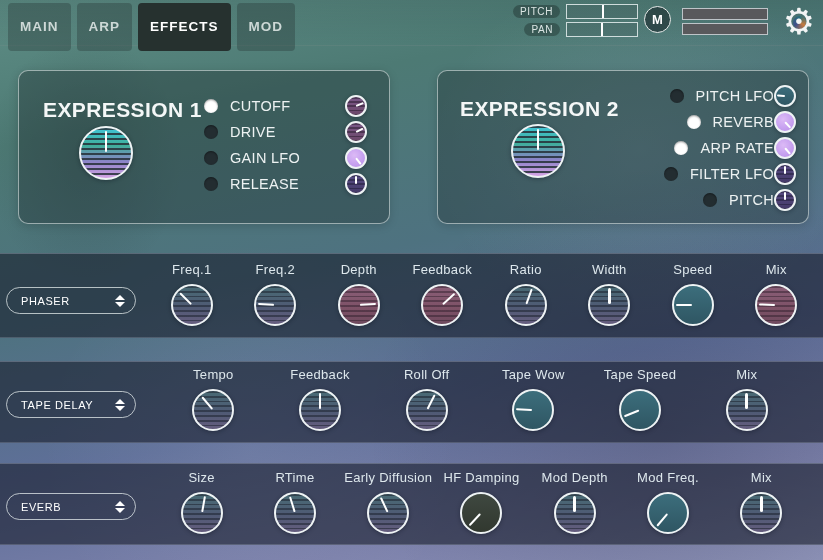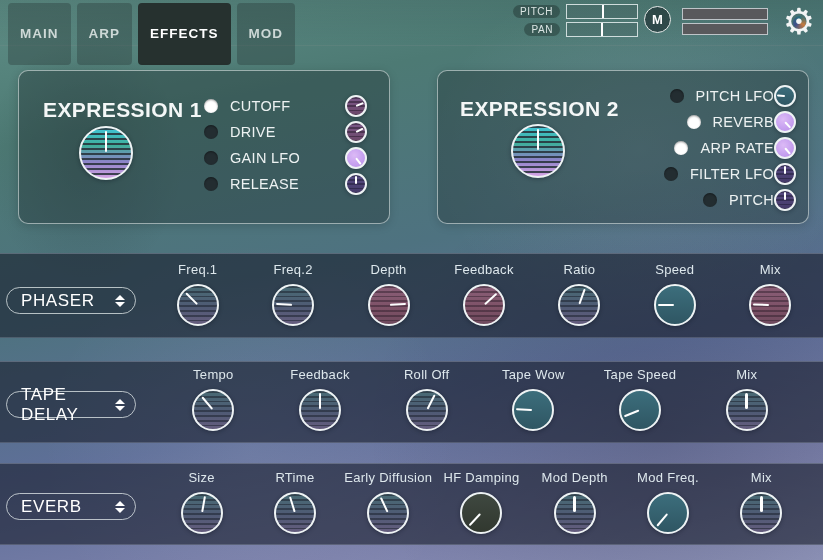--- a/index.html
+++ b/index.html
@@ -11,21 +11,21 @@
       radial-gradient(300px 260px at 640px 150px, rgba(230,240,245,0.10), transparent 70%),
       radial-gradient(420px 380px at 660px 430px, rgba(20,25,45,0.18), transparent 70%),
       radial-gradient(300px 300px at 250px 450px, rgba(235,240,250,0.08), transparent 70%),
       linear-gradient(168deg,#5e8d85 0%,#4d7a74 20%,#4e7280 45%,#5f6f99 66%,#7b80aa 85%,#9095ba 100%);
   }
   
   .topbar{position:absolute;left:0;top:0;width:100%;height:45px;
     background:linear-gradient(180deg,rgba(18,38,36,0.12),rgba(18,38,36,0));
     border-bottom:1px solid rgba(255,255,255,0.10);}
   .tabs{position:absolute;left:8px;top:3px;display:flex;gap:6px;}
-  .tab{height:30px;line-height:30px;padding:16px 12px;border-radius:4px;
+  .tab{height:30px;line-height:30px;padding:9px 12px;border-radius:4px;
     font-size:13.5px;letter-spacing:1px;font-weight:600;color:#cdd8d6;
     background:rgba(38,52,52,0.35);cursor:default;}
   .tab.active{background:#26312f;color:#ffffff;}
   .preset{position:absolute;left:240px;top:6px;width:252px;height:28px;
     border:1px solid rgba(240,248,248,0.8);border-radius:2px;
     background:rgba(60,85,82,0.18);}
   .preset-text{position:absolute;left:0;right:46px;top:0;height:28px;line-height:28px;
     text-align:center;font-size:12.5px;color:#f2f6f5;letter-spacing:0.4px;}
   .chev{position:absolute;top:1px;height:26px;line-height:25px;font-size:19px;color:#e4ecec;width:12px;text-align:center;}
   .chev.prev{right:26px;} .chev.next{right:9px;}
@@ -93,21 +93,21 @@
   .t-knob .ptr::before{width:2px;height:46%;top:4%;margin-left:-1px;}
   
   .fxrow{position:absolute;left:0;width:823px;background:rgba(22,27,42,0.58);
     border-top:1px solid rgba(195,205,225,0.30);border-bottom:1px solid rgba(195,205,225,0.22);
     box-sizing:border-box;}
   #fx-0{top:253px;height:85px;} #fx-1{top:361px;height:82px;} #fx-2{top:463px;height:82px;}
   .fx-select{position:absolute;left:6px;width:130px;height:27px;border-radius:14px;
     border:1.3px solid rgba(235,242,242,0.72);display:flex;align-items:center;
     padding:0 10px 0 14px;box-sizing:border-box;}
   #fx-0 .fx-select{top:33px;} #fx-1 .fx-select{top:29px;} #fx-2 .fx-select{top:29px;}
-  .fx-select .lbl{flex:1;font-size:17px;color:#ffffff;letter-spacing:0.6px;}
+  .fx-select .lbl{flex:1;font-size:11px;color:#ffffff;letter-spacing:0.6px;}
   .sort-icon{display:flex;flex-direction:column;gap:2px;}
   .sort-icon i{display:block;width:0;height:0;border-left:5px solid transparent;border-right:5px solid transparent;}
   .sort-icon .up{border-bottom:5px solid #fff;}
   .sort-icon .dn{border-top:5px solid #fff;}
   .params{position:absolute;display:flex;align-items:flex-end;}
   #fx-0 .params{left:150px;top:8px;width:668px;}
   #fx-1 .params{left:160px;top:5px;width:640px;}
   #fx-2 .params{left:155px;top:6px;width:653px;}
   .param{flex:1;display:flex;flex-direction:column;align-items:center;}
   .p-label{font-size:13px;color:#dde7ec;letter-spacing:0.3px;margin-bottom:7px;white-space:nowrap;}
@@ -272,20 +272,26 @@
             <div class="ptr"></div>
           </div>
         </div>
         <div class="param">
           <div class="p-label">Ratio</div>
           <div class="knob p-knob face-slate" style="--a: 20deg;">
             <div class="ptr"></div>
           </div>
         </div>
         <div class="param">
+          <div class="p-label">Width</div>
+          <div class="knob p-knob face-slate" style="--a: 0deg;">
+            <div class="ptr"></div>
+          </div>
+        </div>
+        <div class="param">
           <div class="p-label">Speed</div>
           <div class="knob p-knob face-teal" style="--a: -90deg;">
             <div class="ptr"></div>
           </div>
         </div>
         <div class="param">
           <div class="p-label">Mix</div>
           <div class="knob p-knob face-pink" style="--a: -88deg;">
             <div class="ptr"></div>
           </div>

